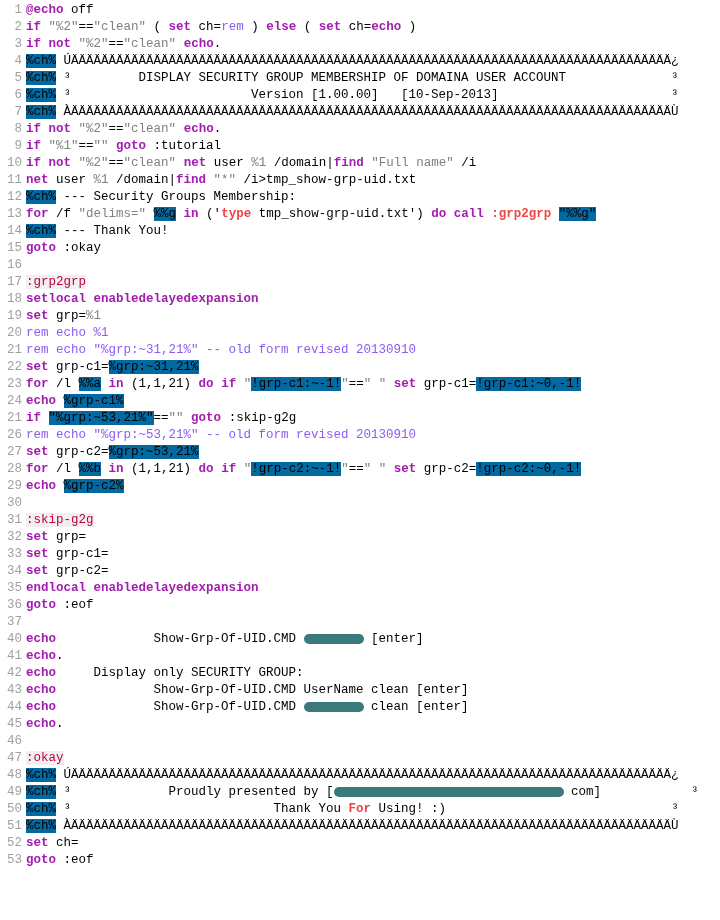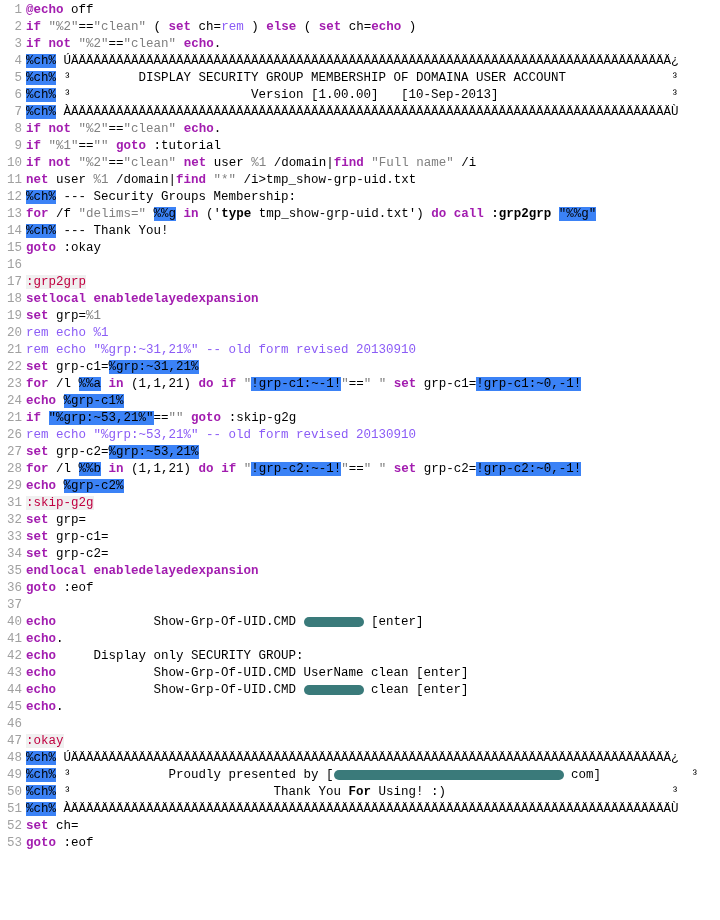--- a/index.html
+++ b/index.html
@@ -22,23 +22,23 @@
     text-align: right;
     color: #a0a0a0;
     padding-right: 4px;
     flex-shrink: 0;
     user-select: none;
   }
   .code {
     flex: 1;
   }
   .kw { color: #a21caf; font-weight: bold; }
-  .bkw { color: #000000; font-weight: bold; }
+  .bkw { color: #ef4444; font-weight: bold; }
   .str { color: #808080; }
-  .hl { background: #3b82f6; }
+  .hl { background: #0369a1; }
   .var { color: #808080; }
   .cmt { color: #8b5cf6; }
   .lbl { color: #c00040; background: #f0f0f0; }
   .lblref { color: #000; }
   .redacted { display:inline-block; background:#3a7a7a; border-radius:6px; vertical-align:middle; }
 </style>
 </head>
 <body>
 
 <div id="container">
@@ -64,20 +64,21 @@
     <div class="line"><span class="ln">20</span><span class="code"><span class="cmt">rem echo %1</span></span></div>
     <div class="line"><span class="ln">21</span><span class="code"><span class="cmt">rem echo "%grp:~31,21%" -- old form revised 20130910</span></span></div>
     <div class="line"><span class="ln">22</span><span class="code"><span class="kw">set</span><span> grp-c1=</span><span class="hl">%grp:~31,21%</span></span></div>
     <div class="line"><span class="ln">23</span><span class="code"><span class="kw">for</span><span> /l </span><span class="hl">%%a</span><span> </span><span class="kw">in</span><span> (1,1,21) </span><span class="kw">do</span><span> </span><span class="kw">if</span><span> </span><span class="str">"</span><span class="hl">!grp-c1:~-1!</span><span class="str">"</span><span>==</span><span class="str">" "</span><span> </span><span class="kw">set</span><span> grp-c1=</span><span class="hl">!grp-c1:~0,-1!</span></span></div>
     <div class="line"><span class="ln">24</span><span class="code"><span class="kw">echo</span><span> </span><span class="hl">%grp-c1%</span></span></div>
     <div class="line"><span class="ln">21</span><span class="code"><span class="kw">if</span><span> </span><span class="hl">"%grp:~53,21%"</span><span>==</span><span class="str">""</span><span> </span><span class="kw">goto</span><span class="lblref"> :skip-g2g</span></span></div>
     <div class="line"><span class="ln">26</span><span class="code"><span class="cmt">rem echo "%grp:~53,21%" -- old form revised 20130910</span></span></div>
     <div class="line"><span class="ln">27</span><span class="code"><span class="kw">set</span><span> grp-c2=</span><span class="hl">%grp:~53,21%</span></span></div>
     <div class="line"><span class="ln">28</span><span class="code"><span class="kw">for</span><span> /l </span><span class="hl">%%b</span><span> </span><span class="kw">in</span><span> (1,1,21) </span><span class="kw">do</span><span> </span><span class="kw">if</span><span> </span><span class="str">"</span><span class="hl">!grp-c2:~-1!</span><span class="str">"</span><span>==</span><span class="str">" "</span><span> </span><span class="kw">set</span><span> grp-c2=</span><span class="hl">!grp-c2:~0,-1!</span></span></div>
     <div class="line"><span class="ln">29</span><span class="code"><span class="kw">echo</span><span> </span><span class="hl">%grp-c2%</span></span></div>
+    <div class="line"><span class="ln">30</span><span class="code"><span></span></span></div>
     <div class="line"><span class="ln">31</span><span class="code"><span class="lbl">:skip-g2g</span></span></div>
     <div class="line"><span class="ln">32</span><span class="code"><span class="kw">set</span><span> grp=</span></span></div>
     <div class="line"><span class="ln">33</span><span class="code"><span class="kw">set</span><span> grp-c1=</span></span></div>
     <div class="line"><span class="ln">34</span><span class="code"><span class="kw">set</span><span> grp-c2=</span></span></div>
     <div class="line"><span class="ln">35</span><span class="code"><span class="kw">endlocal</span><span> </span><span class="kw">enabledelayedexpansion</span></span></div>
     <div class="line"><span class="ln">36</span><span class="code"><span class="kw">goto</span><span class="lblref"> :eof</span></span></div>
     <div class="line"><span class="ln">37</span><span class="code"><span></span></span></div>
     <div class="line"><span class="ln">40</span><span class="code"><span class="kw">echo</span><span>             Show-Grp-Of-UID.CMD </span><span class="redacted" style="width: 60px; height: 10px;"></span><span> [enter]</span></span></div>
     <div class="line"><span class="ln">41</span><span class="code"><span class="kw">echo</span><span>.</span></span></div>
     <div class="line"><span class="ln">42</span><span class="code"><span class="kw">echo</span><span>     Display only SECURITY GROUP:</span></span></div>

